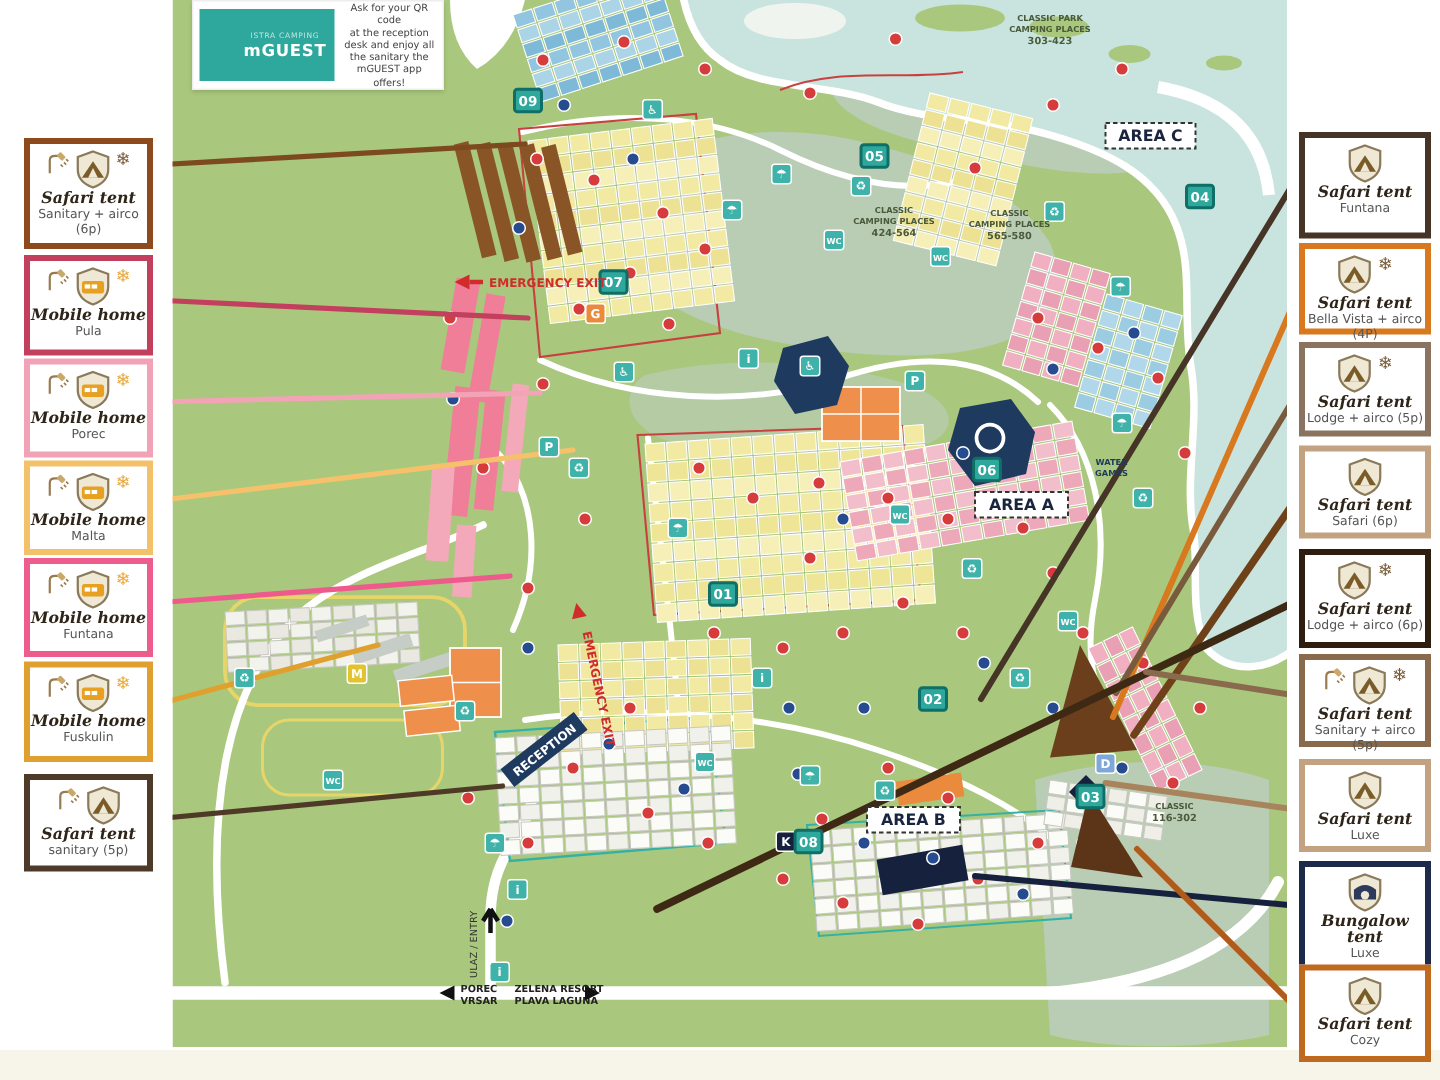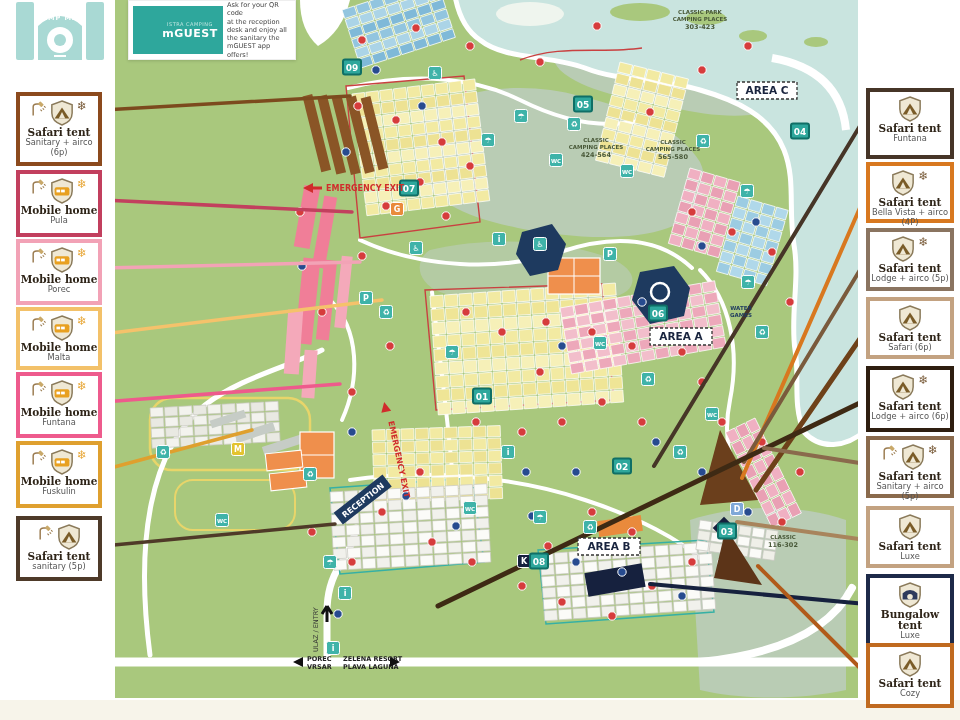--- a/index.html
+++ b/index.html
@@ -8,27 +8,27 @@
   svg text{font-family:"DejaVu Sans",sans-serif;}
   
   .logo{position:absolute;left:8px;top:0;width:104px;height:64px;}
   
   .mguest{position:absolute;left:128px;top:0;width:166px;height:58px;background:#fff;
           border:1px solid #eee;box-shadow:0 1px 3px rgba(0,0,0,.15);display:flex;align-items:center;}
   .mg-square{width:66px;height:48px;background:#2EA79C;margin:4px;display:flex;flex-direction:column;
              align-items:center;justify-content:center;flex:0 0 auto;padding-left:24px;}
   .mg-small{font-size:5px;color:#BFE6E1;letter-spacing:.5px;}
   .mg-big{font-size:11px;font-weight:bold;color:#fff;letter-spacing:.5px;}
-  .mg-text{font-size:6.6px;color:#444;line-height:1.25;padding-right:3px;}
+  .mg-text{font-size:6.6px;color:#444;line-height:1.25;padding-right:3px;text-align:center;}
   .mg-text .b{font-weight:normal;}
   
   .lg-box{position:absolute;background:#fff;border:4px solid #000;box-sizing:border-box;
           text-align:center;padding-top:2px;}
   .lg-icons{display:flex;justify-content:center;align-items:flex-start;gap:3px;height:27px;margin-top:2px;}
-  .lg-title{font-family:"DejaVu Serif",serif;font-weight:bold;font-size:10.5px;
+  .lg-title{font-family:"DejaVu Serif",serif;font-style:italic;font-weight:bold;font-size:10.5px;
             color:#2E2418;line-height:1.05;}
   .lg-sub{font-size:8.3px;color:#555;line-height:1.15;}
   .ic-snow{font-size:12px;line-height:1;}
 </style>
 </head>
 <body>
 
 <div class="stage">
 
 <svg width="960" height="720" viewBox="0 0 960 720">
@@ -1187,31 +1187,20 @@
       <text x="609" y="550" text-anchor="middle" font-size="10.5" font-weight="bold" fill="#19243E">AREA B</text>
     </g>
   </g>
 
   <rect x="0" y="0" width="115" height="720" fill="#fff"></rect>
   <rect x="858" y="0" width="102" height="720" fill="#fff"></rect>
   <rect x="0" y="700" width="960" height="20" fill="#F7F4EA"></rect>
 </svg>
 
 
-<div class="logo">
-  <svg viewBox="0 0 104 64" width="104" height="64">
-    <rect x="8" y="2" width="18" height="58" rx="2" fill="#A9D9D4"></rect>
-    <rect x="78" y="2" width="18" height="58" rx="2" fill="#A9D9D4"></rect>
-    <path d="M30,60 V26 Q52,6 74,26 V60 Z" fill="#A9D9D4"></path>
-    <circle cx="52" cy="40" r="13" fill="#fff"></circle>
-    <circle cx="52" cy="40" r="6" fill="#A9D9D4"></circle>
-    <text x="52" y="20" text-anchor="middle" font-size="6.5" fill="#fff" font-weight="bold" letter-spacing="1">CAMP MAP</text>
-    <rect x="46" y="55" width="12" height="2" fill="#fff"></rect>
-  </svg>
-</div>
 
 
 <div class="mguest">
   <div class="mg-square">
     <div class="mg-small">ISTRA CAMPING</div>
     <div class="mg-big">mGUEST</div>
   </div>
   <div class="mg-text">
     <div>Ask for your QR code</div>
     <div>at the reception</div>

